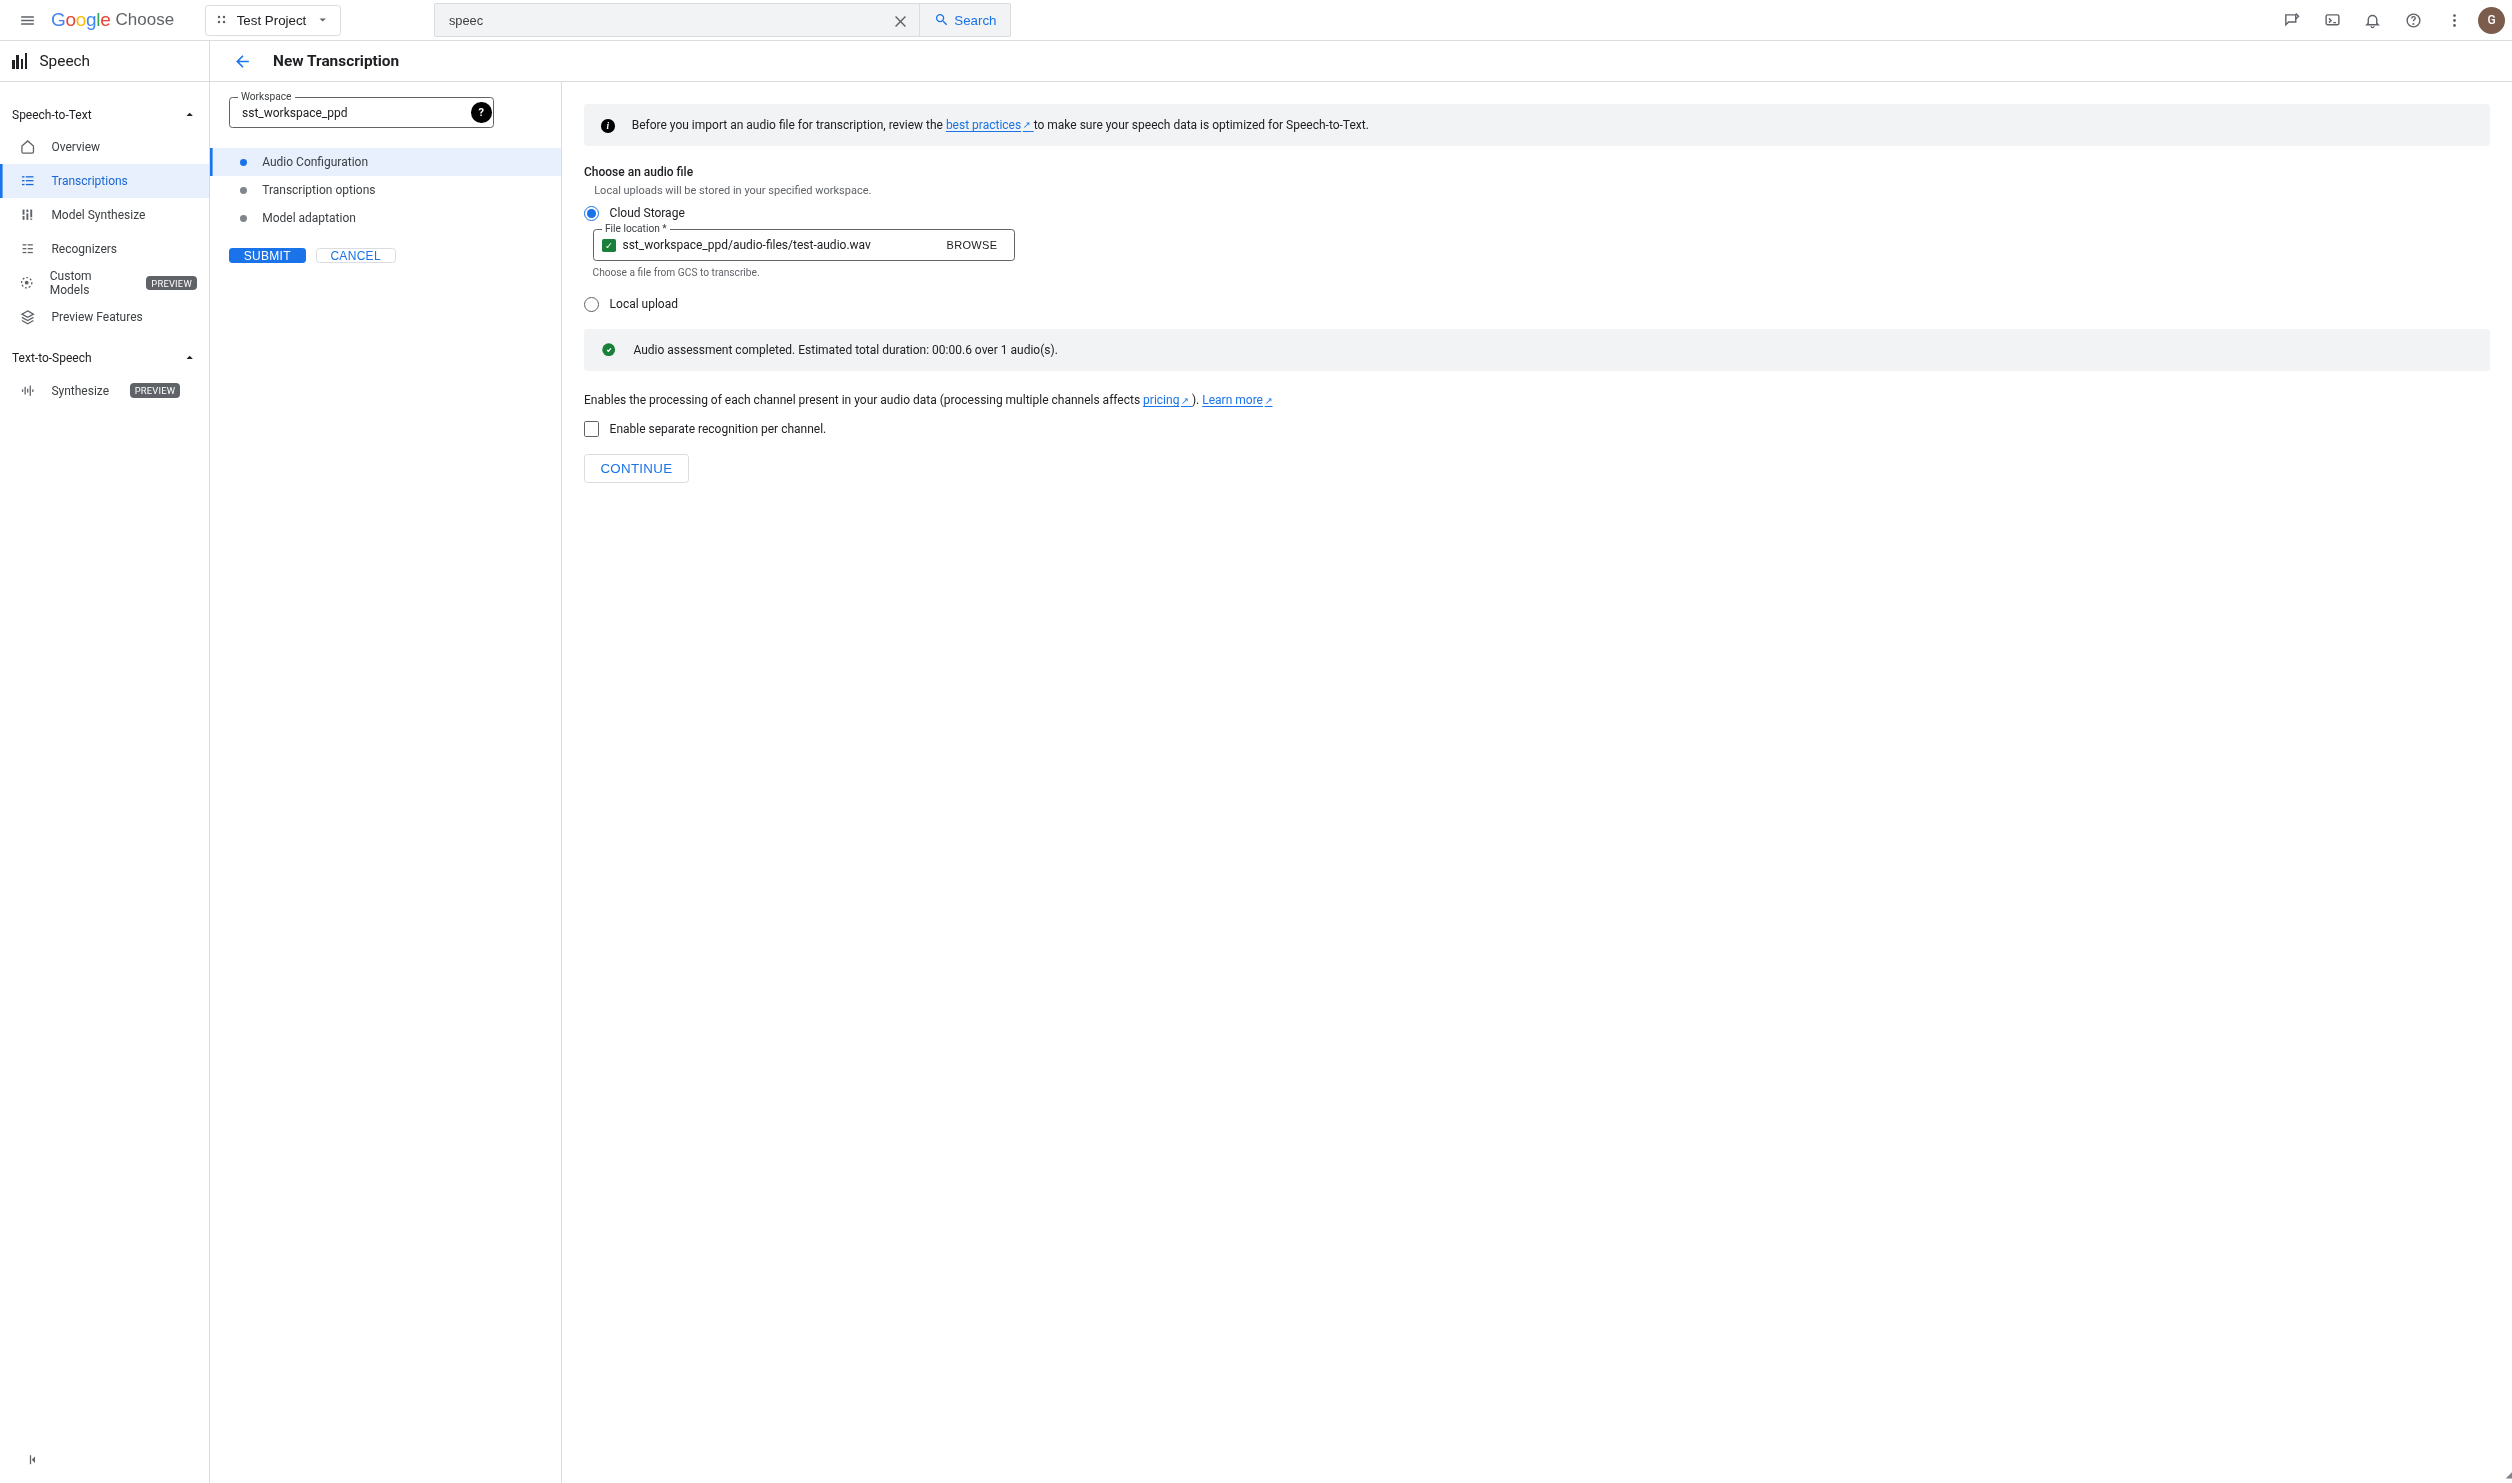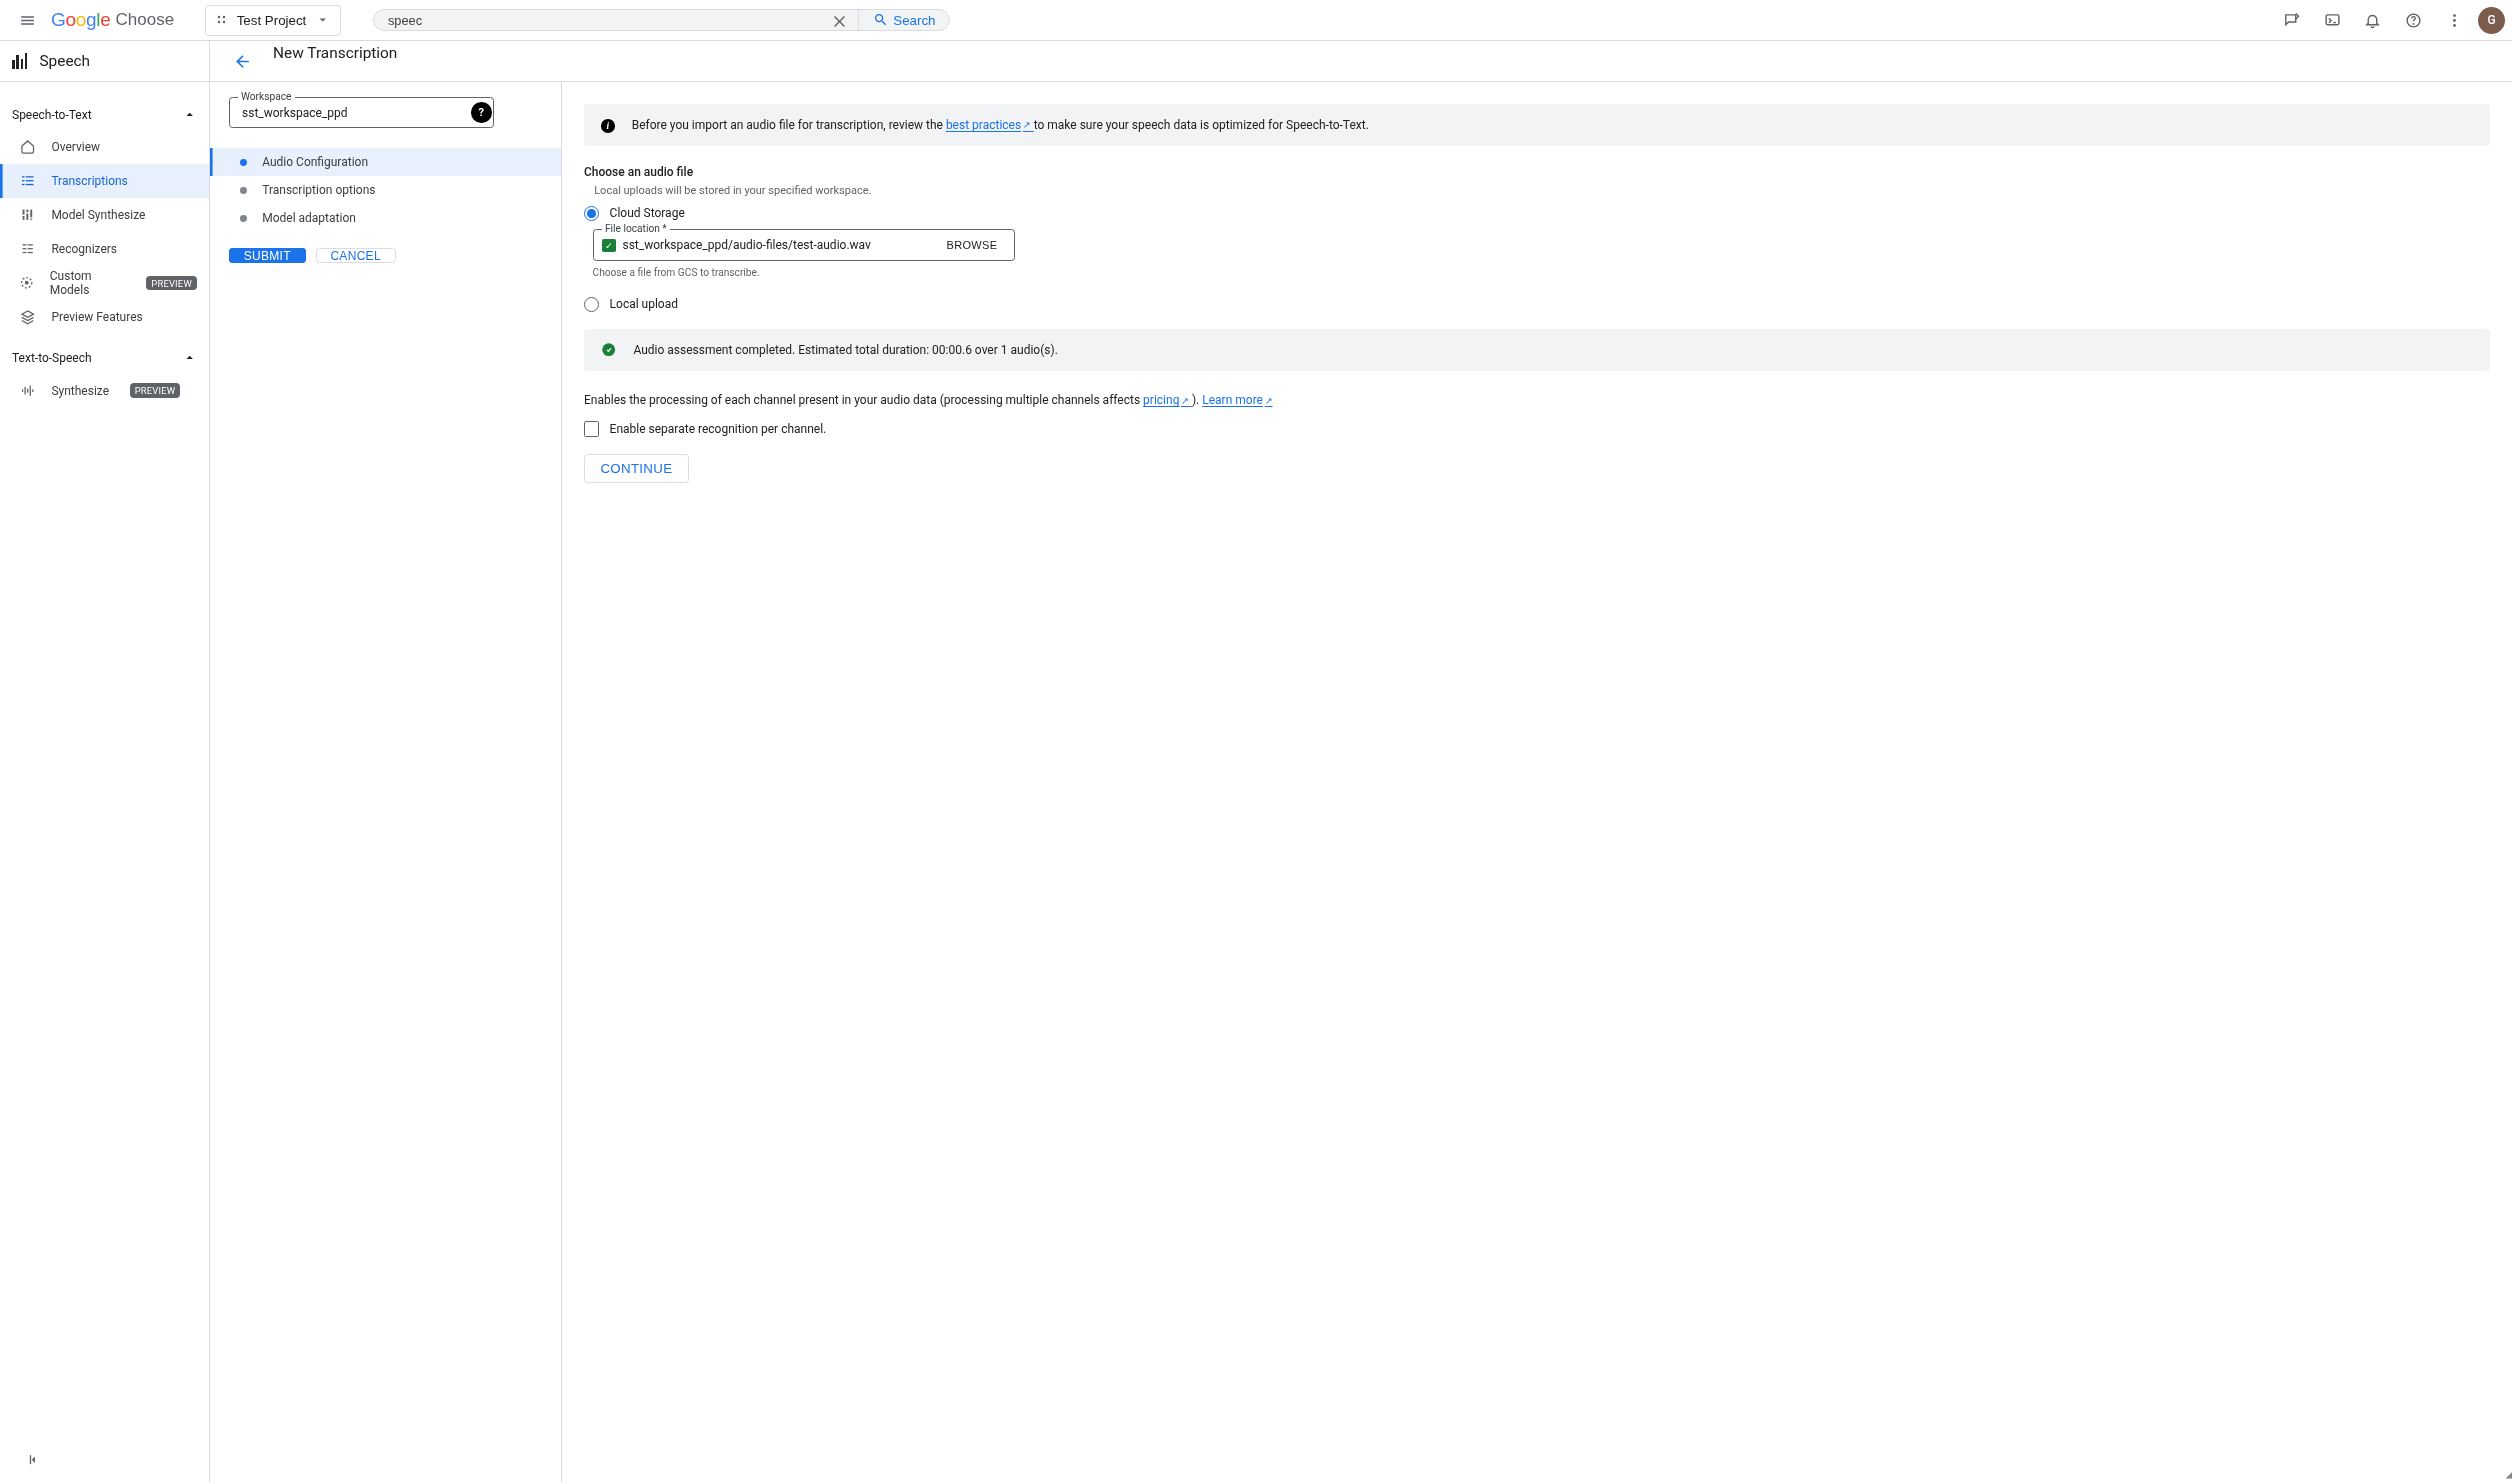--- a/index.html
+++ b/index.html
@@ -52,26 +52,26 @@
 
   .project-picker {
     margin-left: 24px;
     height:31px; border:0.9px solid var(--grey-300); border-radius:3.4px;
     display:flex; align-items:center; gap:8.5px;
     padding:0 10.2px; background:#fff; cursor:pointer; color:var(--grey-900);
   }
   .project-picker svg { color:var(--grey-700); }
 
   .search-wrap {
-    margin-left: 25px;
+    margin-left: 86px;
     flex: 0 0 577px;
     display:flex; align-items:stretch;
-    height:22px;
+    height:34px;
     border:0.9px solid var(--grey-300);
-    border-radius:11px;
+    border-radius:2px;
     background:#f1f3f4;
     overflow:hidden;
     box-shadow: inset 0 0 0 0 transparent;
   }
   .search-wrap input {
     flex:1; border:none; outline:none; background:transparent;
     font-size:12.8px; padding:0 13.7px; color:var(--grey-800);
   }
   .search-wrap input::placeholder { color:var(--grey-500); }
   .search-clear {
@@ -100,21 +100,21 @@
     border-right:0.9px solid var(--grey-300); height:100%;
   }
   .prod-title { font-size:15.4px; color:var(--grey-900); }
   .eq-icon { display:flex; gap:1.7px; align-items:flex-end; height:15.4px; }
   .eq-icon span { width:2.6px; background:var(--grey-900); display:block; }
   .eq-icon span:nth-child(1){height:8.5px}
   .eq-icon span:nth-child(2){height:13.7px}
   .eq-icon span:nth-child(3){height:10.2px}
   .eq-icon span:nth-child(4){height:15.4px}
 
-  .prodbar-right { display:flex; gap:13.7px; padding-left:15.4px;}
+  .prodbar-right { display:flex; align-items:center; gap:13.7px; padding-left:15.4px;font-weight:bold;}
   .back-btn { color:var(--blue); }
   .page-title { font-size:15.4px; color:var(--grey-900); }
 
   
   .body {
     display:flex; height:calc(100vh - 82px);
     position:relative;
   }
 
   

